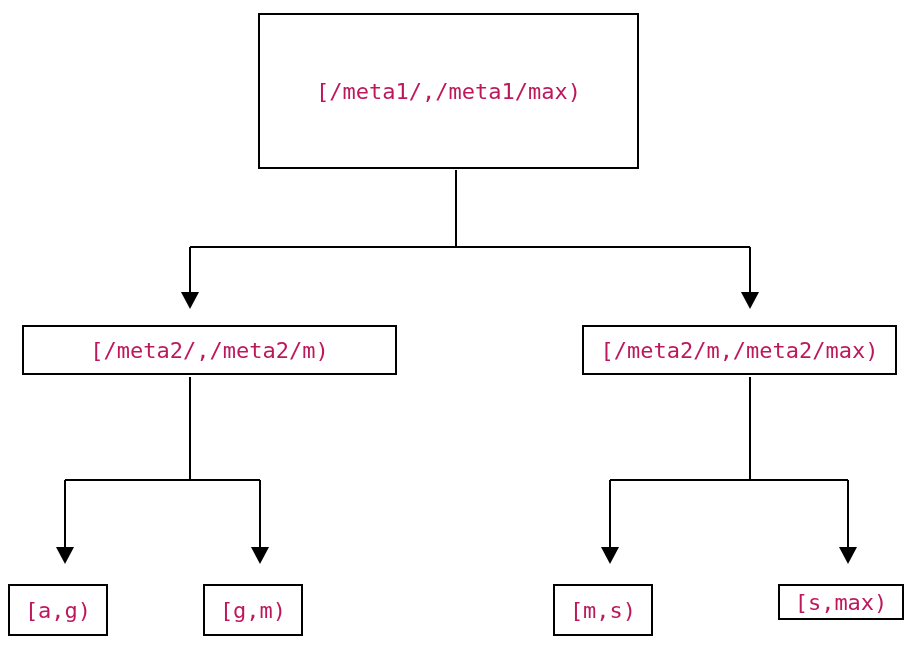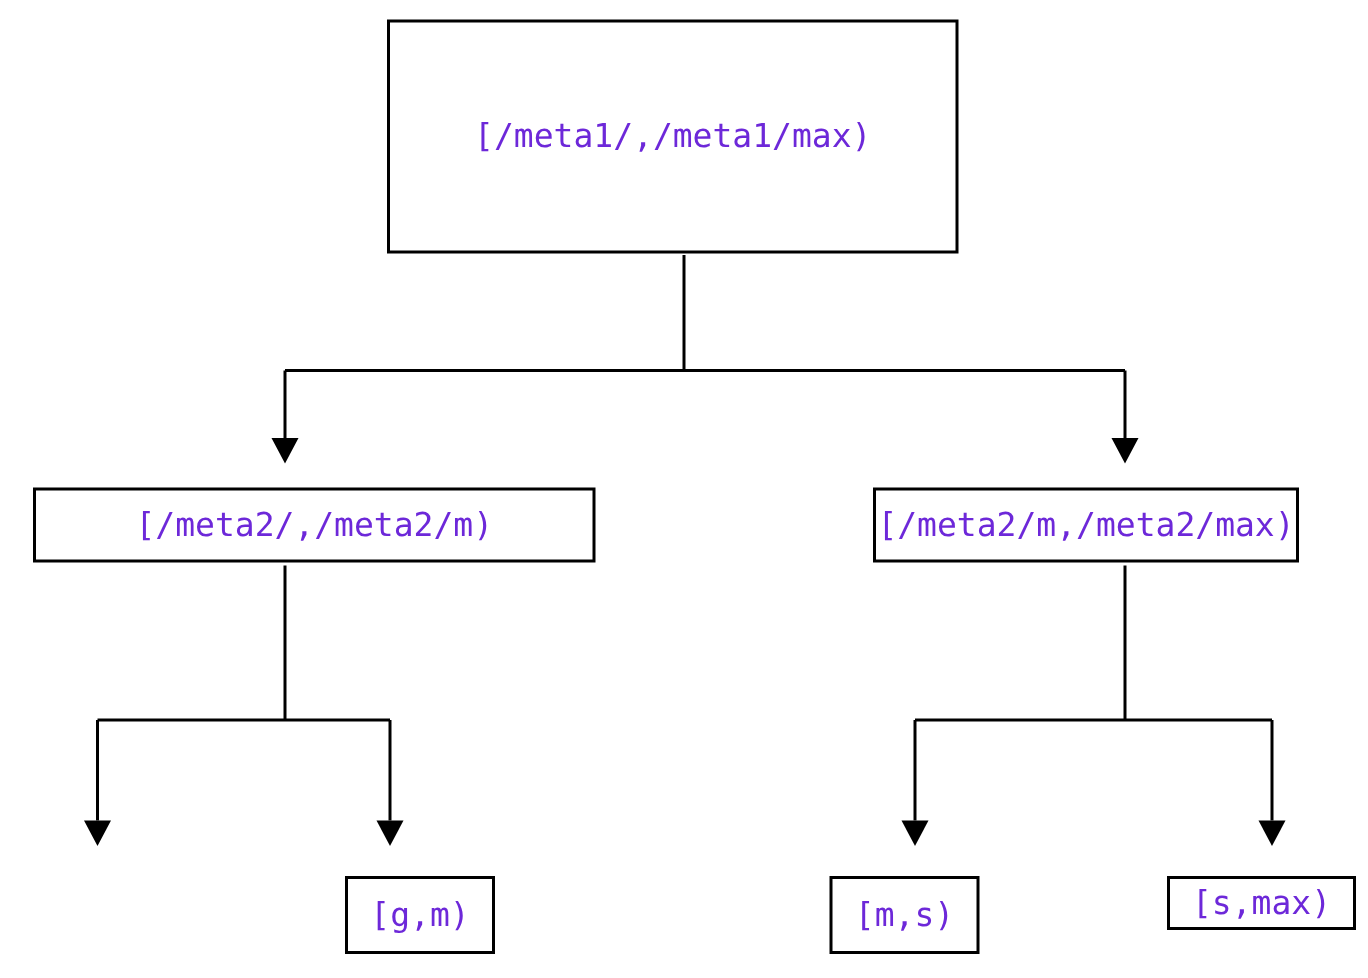--- a/index.html
+++ b/index.html
@@ -33,28 +33,28 @@
   }
   .node {
     position: absolute;
     box-sizing: border-box;
     border: 2px solid #000000;
     background: #ffffff;
     display: flex;
     align-items: center;
     justify-content: center;
     font-size: 22px;
-    color: #6d28d9;
+    color: #be185d;
     white-space: nowrap;
   }
   .node-root      { left: 258px; top: 13px;  width: 381px; height: 156px; }
   .node-mid-left  { left: 22px;  top: 325px; width: 375px; height: 50px; }
-  .node-mid-right { left: 582px; top: 325px; width: 284px; height: 50px; }
+  .node-mid-right { left: 582px; top: 325px; width: 315px; height: 50px; }
   .node-leaf-1    { left: 8px;   top: 584px; width: 100px; height: 52px; }
-  .node-leaf-2    { left: 203px; top: 584px; width: 100px; height: 52px; margin-left: 27px; }
+  .node-leaf-2    { left: 203px; top: 584px; width: 100px; height: 52px; }
   .node-leaf-3    { left: 553px; top: 584px; width: 100px; height: 52px; }
   .node-leaf-4    { left: 778px; top: 584px; width: 126px; height: 36px; }
 </style>
 </head>
 <body>
 
 <div class="canvas">
 
   <svg class="connector-svg" viewBox="0 0 912 652" xmlns="http://www.w3.org/2000/svg">
 
@@ -85,20 +85,23 @@
   </div>
 
   <div class="node node-mid-left">
     <span>[/meta2/,/meta2/m)</span>
   </div>
 
   <div class="node node-mid-right">
     <span>[/meta2/m,/meta2/max)</span>
   </div>
 
+  <div class="node node-leaf-1">
+    <span>[a,g)</span>
+  </div>
 
   <div class="node node-leaf-2">
     <span>[g,m)</span>
   </div>
 
   <div class="node node-leaf-3">
     <span>[m,s)</span>
   </div>
 
   <div class="node node-leaf-4">

